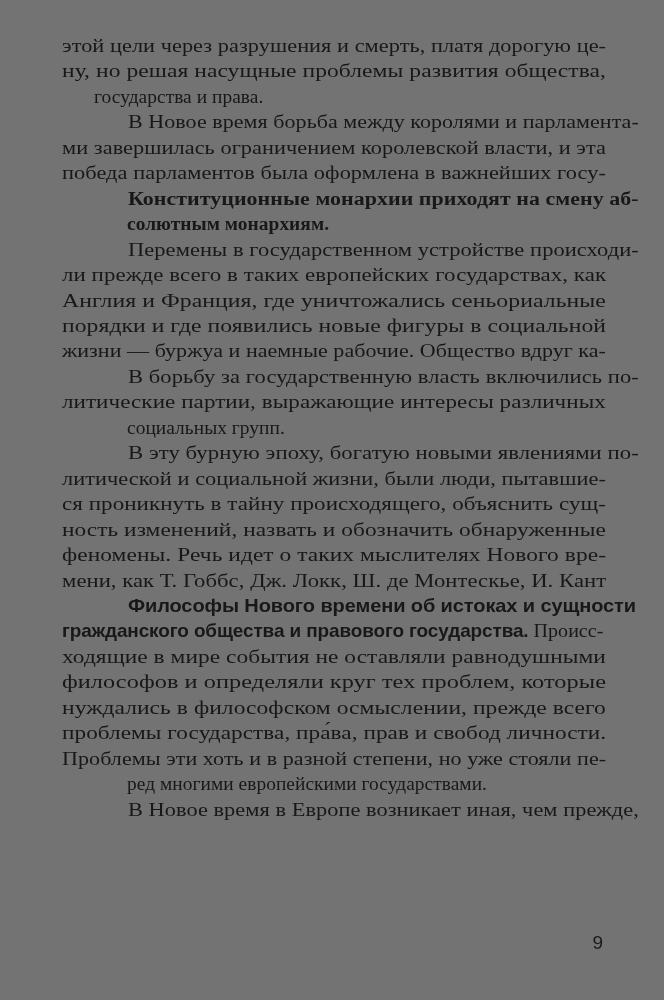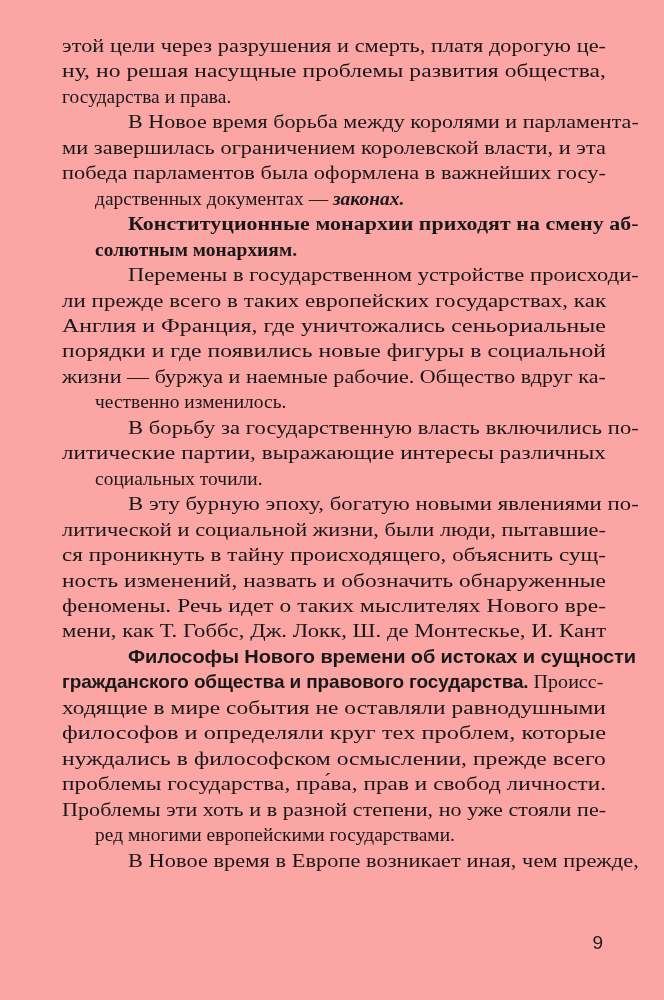--- a/index.html
+++ b/index.html
@@ -15,21 +15,21 @@
     font-family: "Liberation Serif", "DejaVu Serif", serif;
     color: #18181a;
     -webkit-font-smoothing: antialiased;
   }
 
   #page {
     position: absolute;
     left: 0; top: 0;
     width: 664px;
     height: 1000px;
-    background: #fca5a5;
+    background: #737373;
   }
 
   #text-column {
     position: absolute;
     left: 62px;
     top: 33px;
     width: 541px;
   }
 
   p.para {
@@ -48,20 +48,21 @@
   p.para.cont {
     text-indent: 0;
   }
 
   
   .ln {
     display: block;
     text-align: justify;
     text-align-last: justify;
     white-space: nowrap;
+    margin-left: 32px;
   }
   .ln.last {
     text-align-last: left;
   }
   .ln.ind {
     text-indent: 33px;
   }
 
   
   b.hd-serif {
@@ -104,42 +105,40 @@
     <p class="para cont">
       <span class="ln" style="display: inline-block; transform-origin: left center; margin-left: 0px; text-indent: 0px; transform: scaleX(1.14961);">этой цели через разрушения и смерть, платя дорогую це-</span>
       <span class="ln" style="display: inline-block; transform-origin: left center; margin-left: 0px; text-indent: 0px; transform: scaleX(1.2133);">ну, но решая насущные проблемы развития общества,</span>
       <span class="ln last">государства и права.</span>
     </p>
 
     <p class="para">
       <span class="ln ind" style="display: inline-block; transform-origin: left center; margin-left: 33px; text-indent: 0px; transform: scaleX(1.1344);">В Новое время борьба между королями и парламента-</span>
       <span class="ln" style="display: inline-block; transform-origin: left center; margin-left: 0px; text-indent: 0px; transform: scaleX(1.15034);">ми завершилась ограничением королевской власти, и эта</span>
       <span class="ln" style="display: inline-block; transform-origin: left center; margin-left: 0px; text-indent: 0px; transform: scaleX(1.15287);">победа парламентов была оформлена в важнейших госу-</span>
-      <span class="ln last"><span>дарственных документах — </span><i class="term">законах.</i></span>
     </p>
 
     <p class="para">
       <span class="ln ind" style="display: inline-block; transform-origin: left center; margin-left: 33px; text-indent: 0px; transform: scaleX(1.12889);"><b class="hd-serif">Конституционные монархии приходят на смену аб-</b></span>
       <span class="ln last"><b class="hd-serif">солютным монархиям.</b></span>
     </p>
 
 
     <p class="para">
       <span class="ln ind" style="display: inline-block; transform-origin: left center; margin-left: 33px; text-indent: 0px; transform: scaleX(1.15911);">Перемены в государственном устройстве происходи-</span>
       <span class="ln" style="display: inline-block; transform-origin: left center; margin-left: 0px; text-indent: 0px; transform: scaleX(1.18199);">ли прежде всего в таких европейских государствах, как</span>
       <span class="ln" style="display: inline-block; transform-origin: left center; margin-left: 0px; text-indent: 0px; transform: scaleX(1.22403);">Англия и Франция, где уничтожались сеньориальные</span>
       <span class="ln" style="display: inline-block; transform-origin: left center; margin-left: 0px; text-indent: 0px; transform: scaleX(1.21868);">порядки и где появились новые фигуры в социальной</span>
       <span class="ln" style="display: inline-block; transform-origin: left center; margin-left: 0px; text-indent: 0px; transform: scaleX(1.1341);">жизни — буржуа и наемные рабочие. Общество вдруг ка-</span>
-      <span class="ln last">чественно изменилось.</span>
     </p>
 
     <p class="para">
       <span class="ln ind" style="display: inline-block; transform-origin: left center; margin-left: 33px; text-indent: 0px; transform: scaleX(1.16305);">В борьбу за государственную власть включились по-</span>
       <span class="ln" style="display: inline-block; transform-origin: left center; margin-left: 0px; text-indent: 0px; transform: scaleX(1.18987);">литические партии, выражающие интересы различных</span>
-      <span class="ln last">социальных точили.</span>
+      <span class="ln last">социальных групп.</span>
     </p>
 
     <p class="para">
       <span class="ln ind" style="display: inline-block; transform-origin: left center; margin-left: 33px; text-indent: 0px; transform: scaleX(1.17177);">В эту бурную эпоху, богатую новыми явлениями по-</span>
       <span class="ln" style="display: inline-block; transform-origin: left center; margin-left: 0px; text-indent: 0px; transform: scaleX(1.15194);">литической и социальной жизни, были люди, пытавшие-</span>
       <span class="ln" style="display: inline-block; transform-origin: left center; margin-left: 0px; text-indent: 0px; transform: scaleX(1.18657);">ся проникнуть в тайну происходящего, объяснить сущ-</span>
       <span class="ln" style="display: inline-block; transform-origin: left center; margin-left: 0px; text-indent: 0px; transform: scaleX(1.20277);">ность изменений, назвать и обозначить обнаруженные</span>
       <span class="ln" style="display: inline-block; transform-origin: left center; margin-left: 0px; text-indent: 0px; transform: scaleX(1.20801);">феномены. Речь идет о таких мыслителях Нового вре-</span>
       <span class="ln" style="display: inline-block; transform-origin: left center; margin-left: 0px; text-indent: 0px; transform: scaleX(1.16756);">мени, как Т. Гоббс, Дж. Локк, Ш. де Монтескье, И. Кант</span>
     </p>

